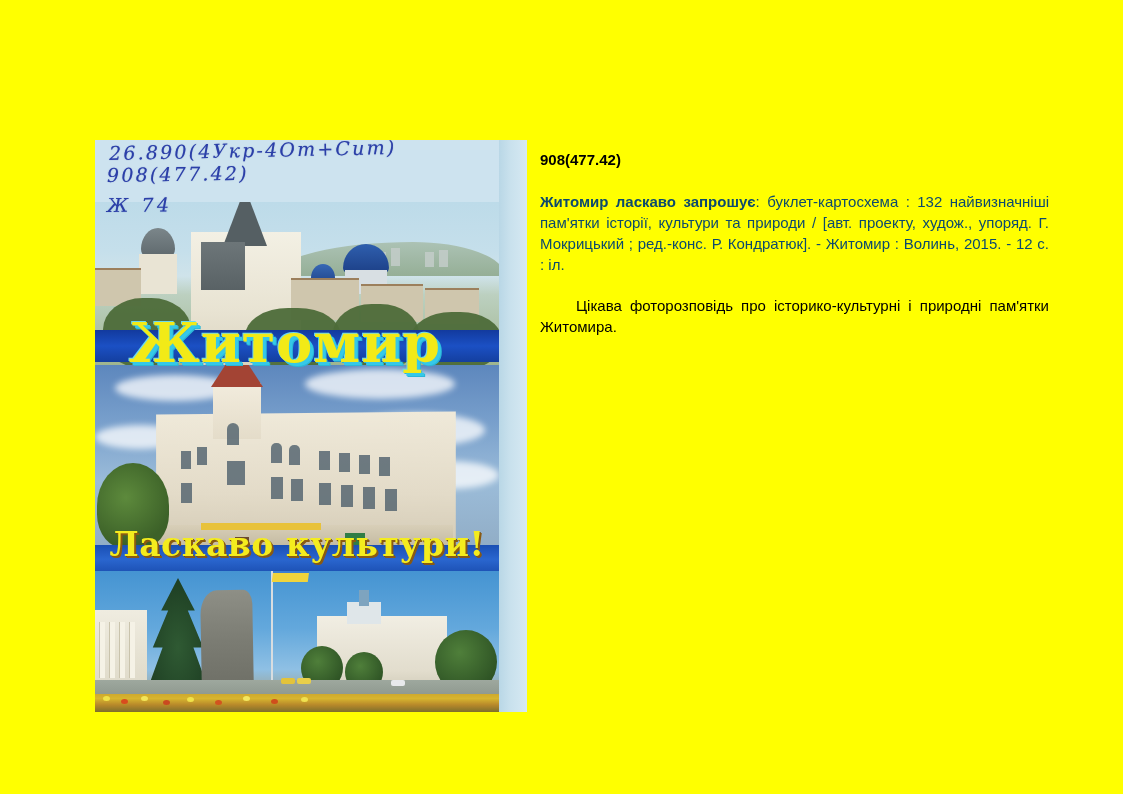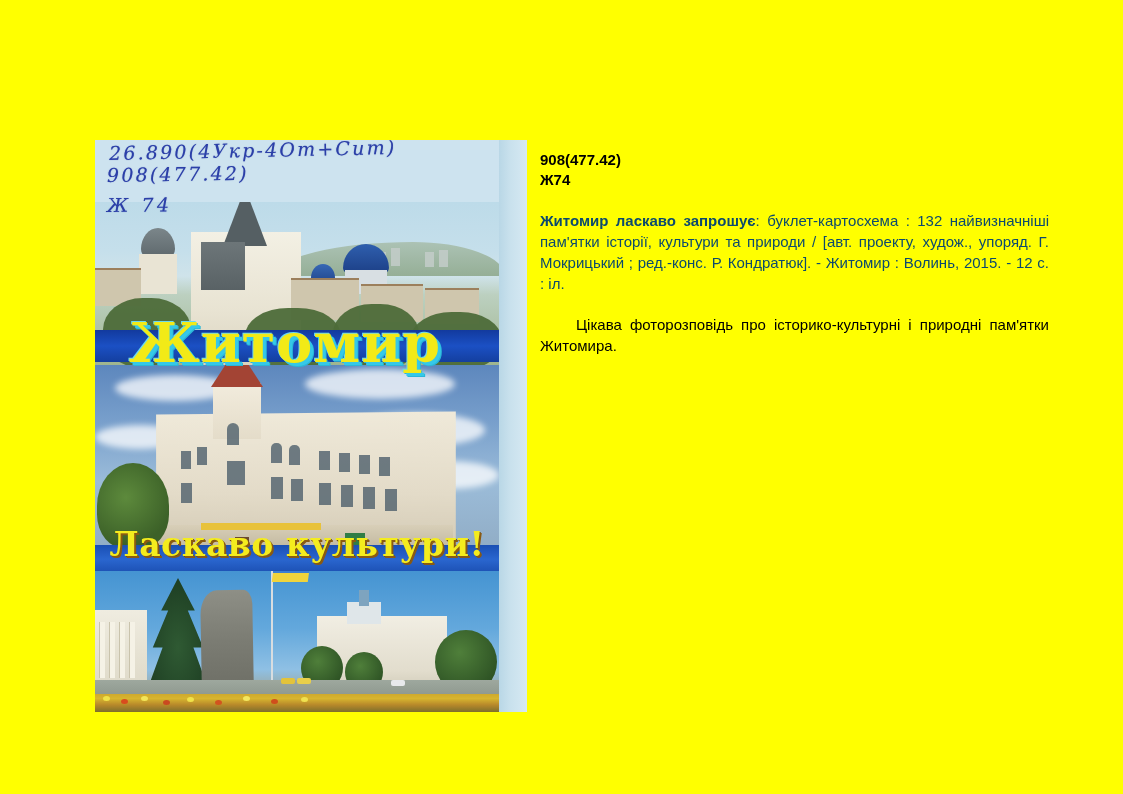--- a/index.html
+++ b/index.html
@@ -452,19 +452,18 @@
     <div class="handwriting hw3">Ж 74</div>
   </div>
 
   <div class="cover-right-margin"></div>
 </div>
 
 <div id="record-text">
 
   <div class="call-numbers">
     <div>908(477.42)</div>
-    <div>Ж74</div>
   </div>
 
   <div class="record-body"><b>Житомир ласкаво запрошує</b><span>: буклет-картосхема : 132 найвизначніші пам'ятки історії, культури та природи / [авт. проекту, худож., упоряд. Г. Мокрицький ; ред.-конс. Р. Кондратюк]. - Житомир : Волинь, 2015. - 12 с. : іл.</span></div>
 
   <div class="record-annotation">Цікава фоторозповідь про історико-культурні і природні пам'ятки Житомира.</div>
 </div>
 
 </body></html>

